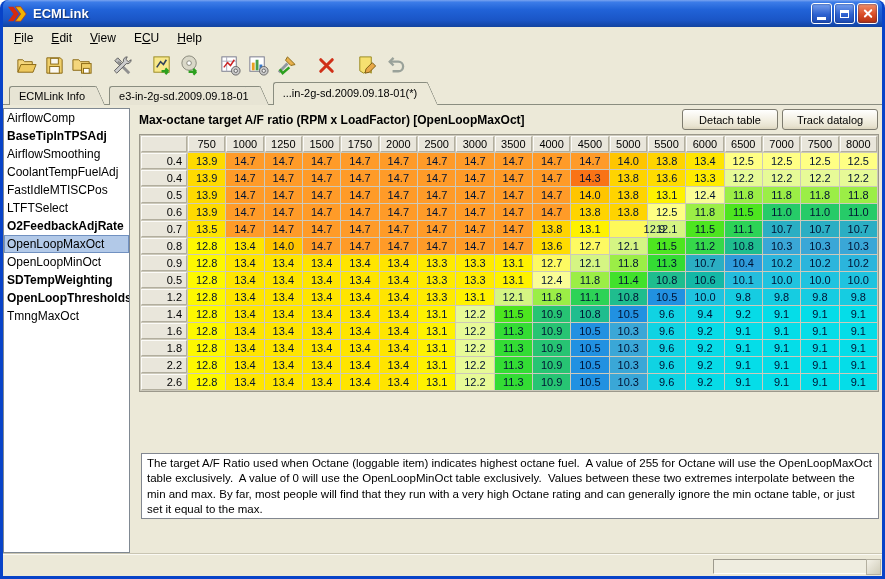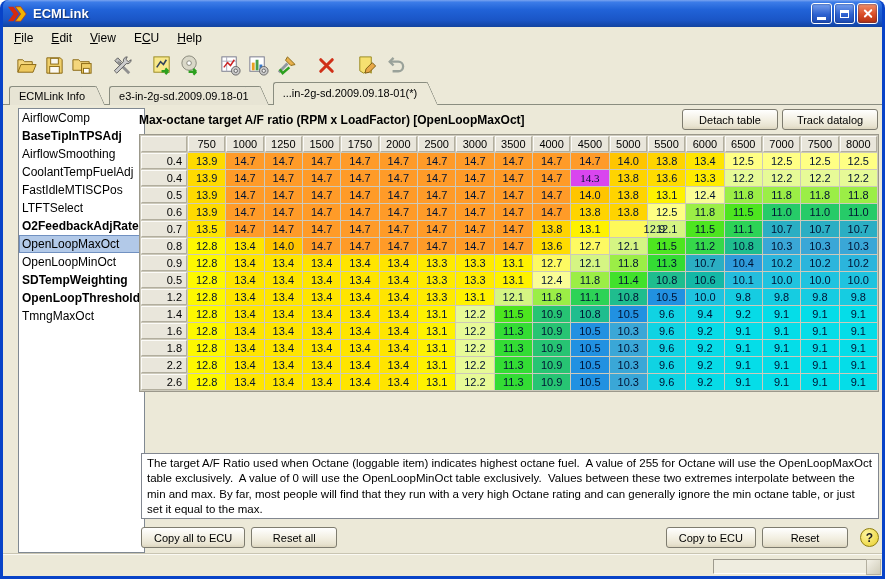--- a/index.html
+++ b/index.html
@@ -31,21 +31,21 @@
   .tabrow{height:24px;display:flex;align-items:flex-end;padding-left:6px;position:relative;}
   .tabrow::before{content:"";position:absolute;left:0;right:0;bottom:0;height:1px;background:#8A8D80;}
   .tab{position:relative;height:18px;line-height:18px;font-size:11px;padding:0 8px 0 9px;background:#E7E4D4;
     border:1px solid #8A8D80;border-right:none;border-bottom:none;border-radius:3px 0 0 0;margin-right:16px;}
   .tab::after{content:"";position:absolute;top:-1px;bottom:0;right:-8px;width:15px;background:inherit;
     border-top:1px solid #8A8D80;border-right:1px solid #8A8D80;transform:skewX(24deg);border-radius:0 2px 0 0;}
   .tab .tab-label{position:relative;z-index:1;white-space:nowrap;}
   .tab.active{background:#ECE9D8;height:22px;line-height:21px;z-index:2;}
   
   .content{flex:1;position:relative;}
-  .sidebar{position:absolute;left:15px;top:3px;width:125px;bottom:1px;background:#fff;border:1px solid #808992;overflow:hidden;}
+  .sidebar{position:absolute;left:0;top:3px;width:125px;bottom:1px;background:#fff;border:1px solid #808992;overflow:hidden;}
   .side-item{height:18px;line-height:18px;padding-left:3px;font-size:12px;white-space:nowrap;color:#000;}
   .side-item.bold{font-weight:bold;}
   .side-item.selected{background:#B2C9E8;outline:1px solid #7191C1;outline-offset:-1px;}
   .main{position:absolute;left:136px;top:3px;right:4px;bottom:0;}
   .main-header{display:flex;align-items:center;height:23px;}
   .main-title{font-weight:bold;font-size:12px;flex:1;color:#000;}
   .btn{box-sizing:border-box;height:21px;padding:2px 12px;font-size:11px;font-family:inherit;color:#000;
     background:linear-gradient(180deg,#FFFFFF,#F3F0E3 50%,#E8E3D0 85%,#DCD5BE);
     border:1px solid #7E7C6F;border-radius:3px;}
   .hdr-btn{margin-left:4px;min-width:96px;}
@@ -268,21 +268,21 @@
                 <td style="background: rgb(255, 218, 0); color: rgb(0, 18, 51);">13.9</td>
                 <td style="background: rgb(255, 155, 40); color: rgb(0, 18, 51);">14.7</td>
                 <td style="background: rgb(255, 155, 40); color: rgb(0, 18, 51);">14.7</td>
                 <td style="background: rgb(255, 155, 40); color: rgb(0, 18, 51);">14.7</td>
                 <td style="background: rgb(255, 155, 40); color: rgb(0, 18, 51);">14.7</td>
                 <td style="background: rgb(255, 155, 40); color: rgb(0, 18, 51);">14.7</td>
                 <td style="background: rgb(255, 155, 40); color: rgb(0, 18, 51);">14.7</td>
                 <td style="background: rgb(255, 155, 40); color: rgb(0, 18, 51);">14.7</td>
                 <td style="background: rgb(255, 155, 40); color: rgb(0, 18, 51);">14.7</td>
                 <td style="background: rgb(255, 155, 40); color: rgb(0, 18, 51);">14.7</td>
-                <td style="background: #d946ef; color: rgb(0, 18, 51); font-family: Liberation Serif, serif;">14.3</td>
+                <td style="background: #f97316; color: rgb(0, 18, 51);">14.3</td>
                 <td style="background: rgb(255, 212, 0); color: rgb(0, 18, 51);">13.8</td>
                 <td style="background: rgb(255, 220, 0); color: rgb(0, 18, 51);">13.6</td>
                 <td style="background: rgb(255, 235, 0); color: rgb(0, 18, 51);">13.3</td>
                 <td style="background: rgb(231, 250, 151); color: rgb(0, 18, 51);">12.2</td>
                 <td style="background: rgb(231, 250, 151); color: rgb(0, 18, 51);">12.2</td>
                 <td style="background: rgb(231, 250, 151); color: rgb(0, 18, 51);">12.2</td>
                 <td style="background: rgb(231, 250, 151); color: rgb(0, 18, 51);">12.2</td>
               </tr>
               <tr>
                 <th class="rowhead">0.5</th>
@@ -534,28 +534,20 @@
                 <td style="background: rgb(5, 221, 232); color: rgb(0, 18, 51);">9.1</td>
                 <td style="background: rgb(5, 221, 232); color: rgb(0, 18, 51);">9.1</td>
                 <td style="background: rgb(5, 221, 232); color: rgb(0, 18, 51);">9.1</td>
                 <td style="background: rgb(5, 221, 232); color: rgb(0, 18, 51);">9.1</td>
               </tr>
             </tbody>
         </table>
 
         <div class="desc">The target A/F Ratio used when Octane (loggable item) indicates highest octane fuel.  A value of 255 for Octane will use the OpenLoopMaxOct table exclusively.  A value of 0 will use the OpenLoopMinOct table exclusively.  Values between these two extremes interpolate between the min and max. By far, most people will find that they run with a very high Octane rating and can generally ignore the min octane table, or just set it equal to the max.</div>
 
-        <div class="btnrow">
-          <button class="btn">Copy all to ECU</button>
-          <button class="btn">Reset all</button>
-          <span class="spacer"></span>
-          <button class="btn">Copy to ECU</button>
-          <button class="btn">Reset</button>
-          <span class="help-badge">?</span>
-        </div>
       </div>
     </div>
 
     <div class="statusbar">
       <span class="status-field"></span>
       <span class="grip"></span>
     </div>
   </div>
 </div>
 

